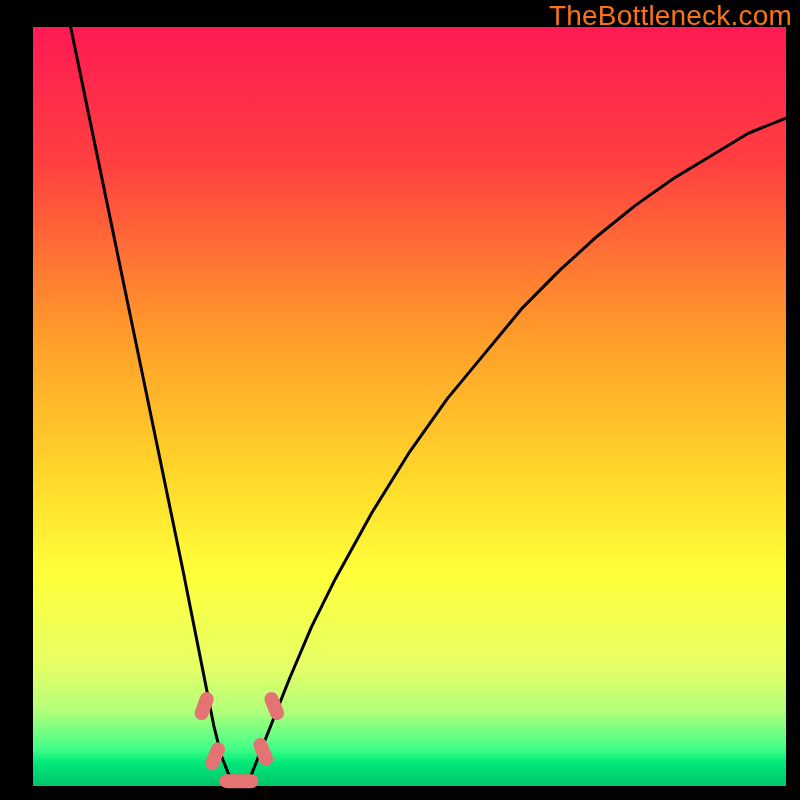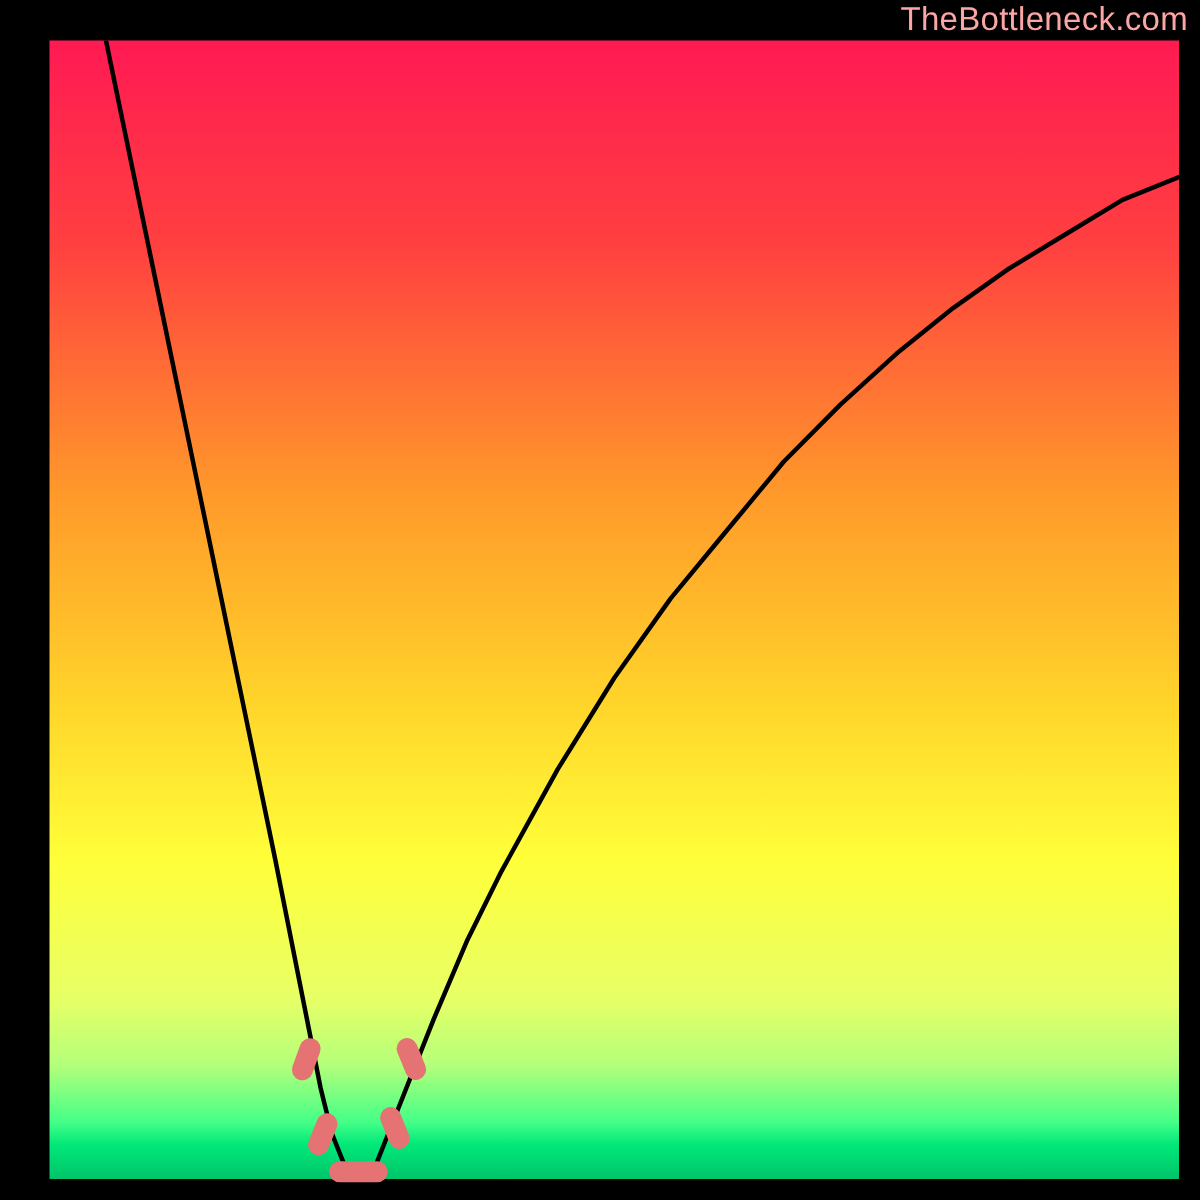--- a/index.html
+++ b/index.html
@@ -27,23 +27,23 @@
     left: 0;
     top: 0;
     right: 0;
     bottom: 0;
   }
   .watermark {
     position: absolute;
     top: 0;
     right: 8px;
     font-family: Arial, Helvetica, sans-serif;
-    font-size: 22px;
+    font-size: 28px;
     font-weight: 500;
-    color: #fca5a5;
+    color: #f97316;
     letter-spacing: 0.2px;
   }
   svg.curve {
     position: absolute;
     left: 0;
     top: 0;
   }
   .marker {
     position: absolute;
     background: #e57373;

